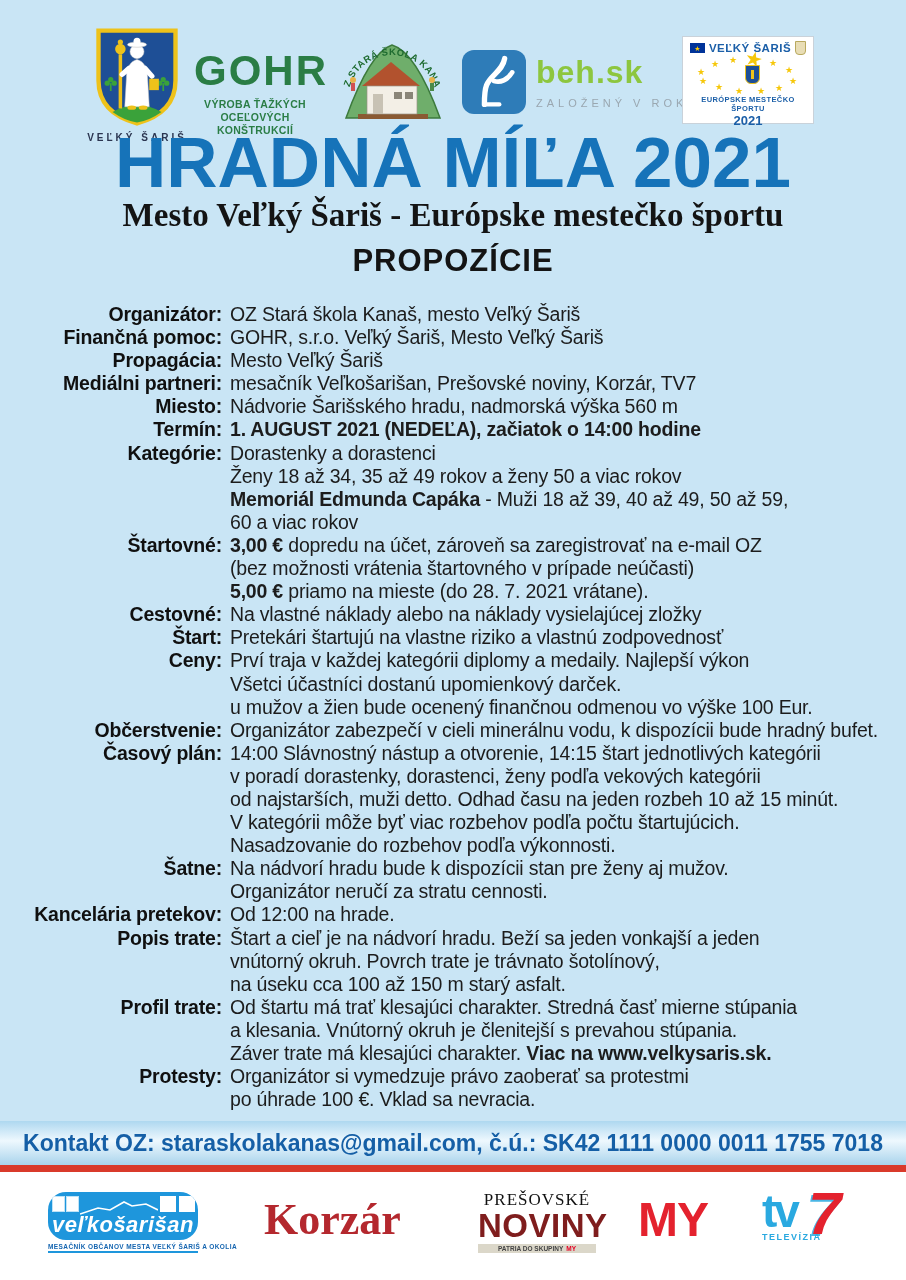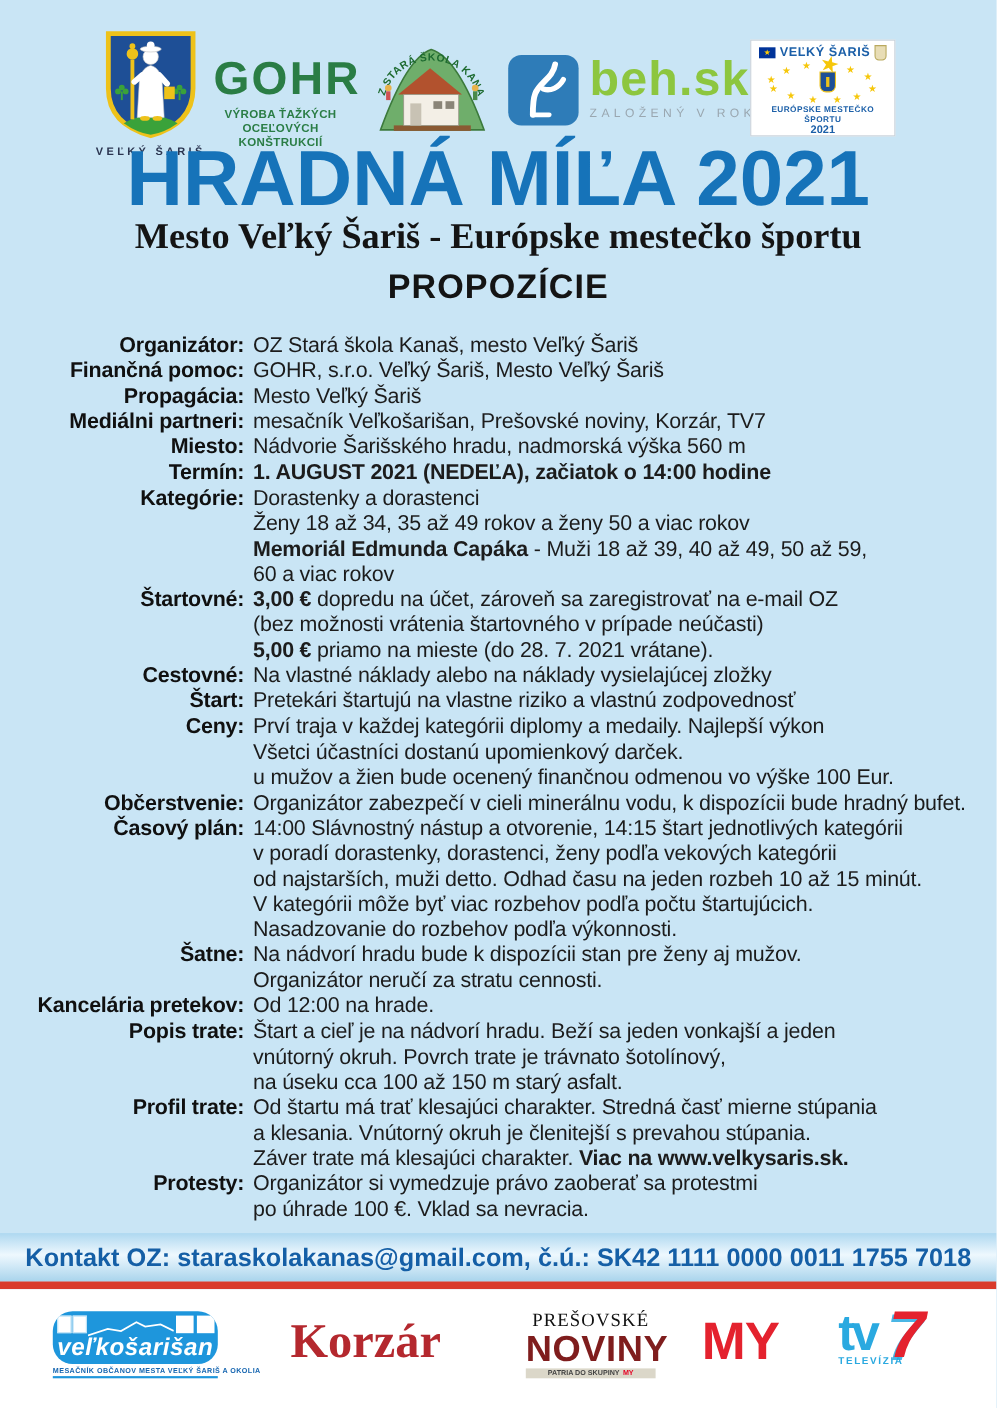--- a/index.html
+++ b/index.html
@@ -17,34 +17,34 @@
   .logoband{position:absolute;top:0;left:0;width:906px;height:135px;}
   .coat{position:absolute;left:83px;top:28px;width:108px;text-align:center;}
   .coat-caption{display:block;margin-top:2px;font-size:10px;font-weight:bold;letter-spacing:3px;color:#2b3550;}
   .gohr{position:absolute;left:194px;top:50px;width:122px;text-align:center;color:#2a7d45;}
   .gohr-name{font-size:42px;line-height:42px;letter-spacing:2px;font-weight:bold;}
   .gohr-sub{font-size:10.5px;font-weight:bold;line-height:13px;margin-top:6px;letter-spacing:.3px;}
   .school{position:absolute;left:336px;top:24px;width:112px;height:112px;}
   .behsk{position:absolute;left:462px;top:50px;display:flex;align-items:flex-start;}
   .behsk-icon{width:64px;height:64px;border-radius:12px;background:#2e7cb8;flex:0 0 64px;}
   .behsk-texts{margin-left:10px;}
-  .behsk-name{font-size:44px;line-height:44px;font-weight:bold;color:#8dc63f;letter-spacing:1px;}
+  .behsk-name{font-size:32px;line-height:44px;font-weight:bold;color:#8dc63f;letter-spacing:1px;}
   .behsk-tag{font-size:11px;letter-spacing:4px;color:#9aa7b0;margin-top:3px;}
   .eu{position:absolute;left:682px;top:36px;width:132px;height:88px;background:#fff;border:1px solid #c9d2da;box-sizing:border-box;padding:4px 4px 2px;}
   .eu-top{display:flex;align-items:center;justify-content:center;gap:4px;}
   .eu-flag{width:15px;height:10px;background:#039;display:flex;align-items:center;justify-content:center;color:#fc0;font-size:7px;line-height:7px;}
   .eu-crest{width:9px;height:12px;background:#e8ddb5;border:1px solid #b9a95e;border-radius:0 0 4px 4px;}
   .eu-title{font-size:11.5px;font-weight:bold;color:#1b5fa8;letter-spacing:.5px;}
   .eu-stars{position:relative;height:38px;margin-top:1px;}
   .eu-star{position:absolute;color:#f6c70a;font-size:9px;line-height:9px;}
   .eu-star.big{font-size:20px;line-height:20px;transform:rotate(14deg);}
   .eu-shield{position:absolute;left:58px;top:9px;width:13px;height:17px;background:#1e4f96;border:1px solid #eec21a;border-radius:0 0 6px 6px;display:flex;align-items:center;justify-content:center;}
   .eu-shield i{display:block;width:3px;height:9px;background:#eec21a;}
   .eu-b1{text-align:center;font-size:7.5px;font-weight:bold;color:#1b5fa8;letter-spacing:.4px;margin-top:1px;}
-  .eu-b2{text-align:center;font-size:10px;font-weight:bold;color:#1b5fa8;}
+  .eu-b2{text-align:center;font-size:13px;font-weight:bold;color:#1b5fa8;}
   
   .title{position:absolute;top:133px;left:0;width:100%;margin:0;text-align:center;font-size:71px;line-height:60px;font-weight:bold;color:#1673b9;}
   .subtitle{position:absolute;top:197px;left:0;width:100%;margin:0;text-align:center;font-size:33px;line-height:36px;font-weight:bold;color:#141414;font-family:Liberation Serif, serif;}
   .heading2{position:absolute;top:244px;left:0;width:100%;margin:0;text-align:center;font-size:31px;line-height:34px;font-weight:bold;color:#141414;letter-spacing:1px;}
   
   .rows{position:absolute;top:303px;left:0;width:906px;font-size:19.5px;letter-spacing:-0.2px;color:#1c1c1c;}
   .row{display:flex;}
   .row-label{flex:0 0 222px;text-align:right;font-weight:bold;line-height:23.1px;white-space:nowrap;color:#101010;}
   .row-value{flex:1;margin-left:8px;min-width:0;}
   .row-line{line-height:23.1px;white-space:nowrap;}

